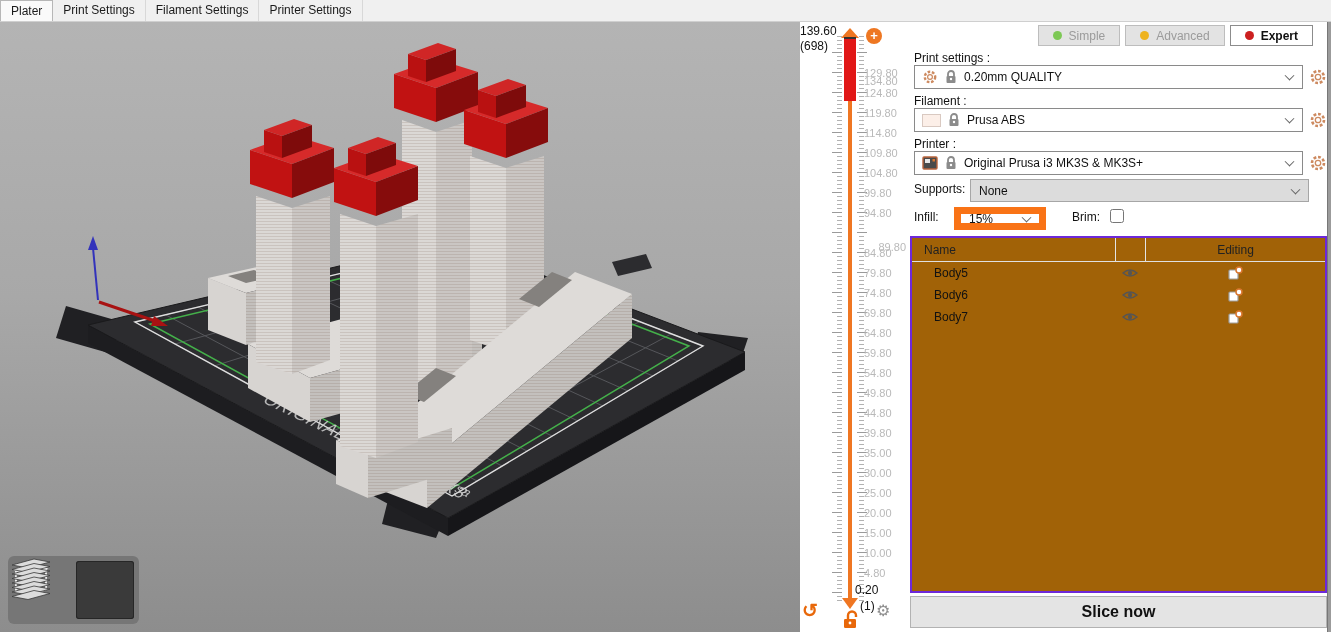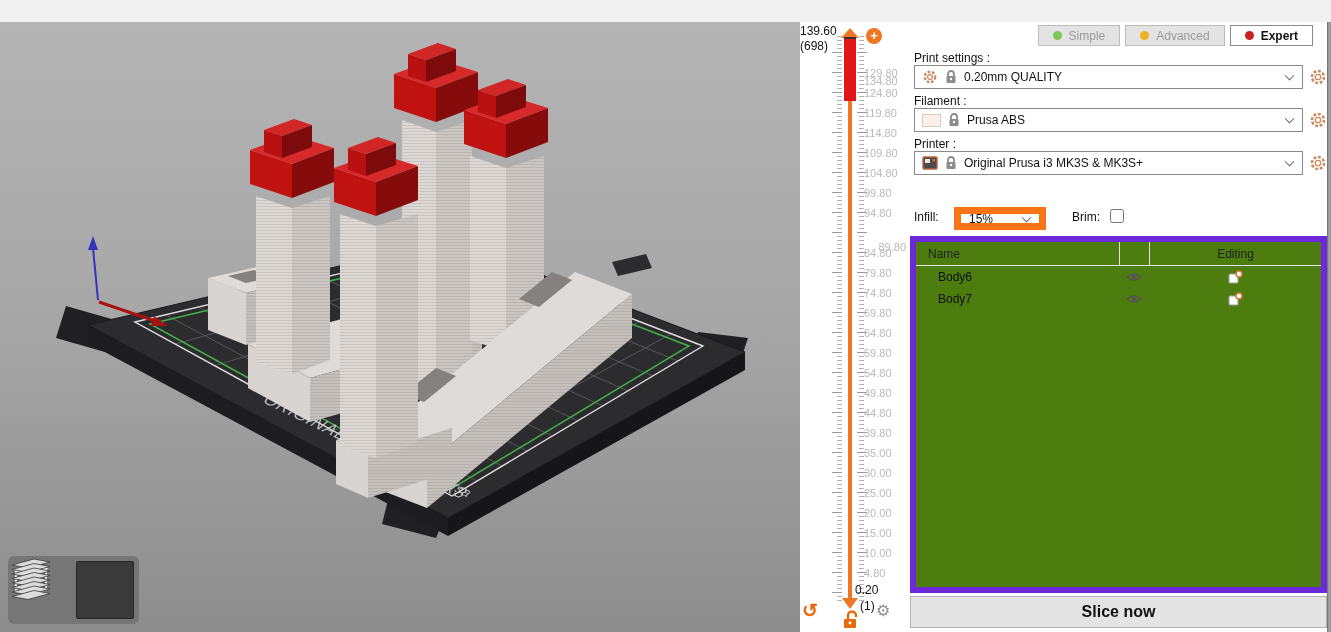--- a/index.html
+++ b/index.html
@@ -57,38 +57,44 @@
   .chev { position:absolute; right:9px; top:50%; width:7px; height:7px; border-right:1.6px solid #666; border-bottom:1.6px solid #666; transform:translateY(-70%) rotate(45deg); }
   .gearbtn { position:absolute; left:399px; width:18px; height:18px; }
 
   .supports-row { position:absolute; left:4px; top:160px; width:399px; height:22px; }
   .supports-combo { position:absolute; left:56px; top:-3px; width:339px; height:23px; background:#dcdcdc; border:1px solid #a6a6a6; display:flex; align-items:center; padding:0 24px 0 8px; }
   .infill-row { position:absolute; left:4px; top:188px; width:399px; height:22px; }
   .infill-combo { position:absolute; left:40px; top:-3px; width:92px; height:23px; background:#fff; border:7px solid #f97316; display:flex; align-items:center; padding:0 22px 0 8px; }
   .brim-label { position:absolute; left:158px; top:0px; }
   .brim-check { position:absolute; left:196px; top:-1px; width:14px; height:14px; accent-color:#444; }
 
-  .objtable { position:absolute; left:0px; top:214px; width:417px; height:357px; border:6px solid #6d28d9; background:#4d7c0f; }
+  .objtable { position:absolute; left:0px; top:214px; width:417px; height:357px; border:2px solid #6d28d9; background:#a16207; }
   .thead { display:flex; height:24px; border-bottom:1px solid #e0e0e0; align-items:center; font-size:12px; color:#222; }
   .th-name { width:203px; padding-left:12px; }
   .th-eye { width:30px; border-left:1px solid #e4e4e4; height:100%; }
   .th-edit { flex:1; text-align:center; border-left:1px solid #e4e4e4; height:100%; line-height:24px; }
   .trow { display:flex; height:22px; align-items:center; font-size:12px; color:#111; }
   .tname { width:203px; padding-left:22px; }
   .teye { width:30px; display:flex; justify-content:center; }
   .tedit { flex:1; display:flex; justify-content:center; }
 
   .slicebar { position:absolute; left:0px; top:574px; width:417px; height:32px; }
   .slicebtn { width:100%; height:100%; background:#e4e4e4; border:1px solid #b2b2b2; font-size:16px; font-weight:bold; color:#111; font-family:"Liberation Sans",sans-serif; }
 </style>
 </head>
 <body>
 
 <div class="app">
 
+  <div class="tabbar" id="tabbar">
+      <div class="tab active">Plater</div>
+      <div class="tab">Print Settings</div>
+      <div class="tab">Filament Settings</div>
+      <div class="tab">Printer Settings</div>
+    </div>
 
   <div class="viewport">
     <svg width="800" height="610" viewBox="0 0 800 610">
       <defs>
         <pattern id="lay" width="6" height="3" patternUnits="userSpaceOnUse">
           <path d="M0 1.5 H6" stroke="rgba(110,85,70,0.16)" stroke-width="1"></path>
         </pattern>
       </defs>
 
       <g>
@@ -360,38 +366,60 @@
           <circle cx="6" cy="9" r="1.2" fill="#fff"></circle>
       </svg>
       <span class="ctext">Original Prusa i3 MK3S &amp; MK3S+</span>
       <span class="chev"></span>
     </div>
     <svg class="gearbtn" style="top:132px;" viewBox="0 0 18 18">
       <circle cx="9" cy="9" r="6" fill="none" stroke="#cd8a60" stroke-width="2.6" stroke-dasharray="2.8 1.8"></circle>
       <circle cx="9" cy="9" r="2.7" fill="#fff" stroke="#cd8a60" stroke-width="1.3"></circle>
     </svg>
 
+    <div class="supports-row">
+      <span>Supports:</span>
+      <div class="supports-combo">
+        <span class="ctext">None</span>
+        <span class="chev"></span>
+      </div>
+    </div>
 
     <div class="infill-row">
       <span>Infill:</span>
       <div class="infill-combo">
         <span class="ctext">15%</span>
         <span class="chev"></span>
       </div>
       <span class="brim-label">Brim:</span>
       <input type="checkbox" class="brim-check" style="">
     </div>
 
     <div class="objtable">
       <div class="thead">
         <span class="th-name">Name</span>
         <span class="th-eye"></span>
         <span class="th-edit">Editing</span>
       </div>
       <div id="rows">
+  <div class="trow">
+    <span class="tname">Body5</span>
+    <span class="teye">
+      <svg width="16" height="12" viewBox="0 0 16 12">
+                <path d="M1 6 Q8 0 15 6 Q8 12 1 6 Z" fill="none" stroke="#555" stroke-width="1.4"></path>
+                <circle cx="8" cy="6" r="2.2" fill="#555"></circle>
+              </svg>
+    </span>
+    <span class="tedit">
+      <svg width="15" height="15" viewBox="0 0 15 15">
+                <rect x="1" y="4" width="9" height="9" rx="1" fill="#fff" stroke="#a0a0a0" stroke-width="1.2"></rect>
+                <circle cx="11" cy="4" r="3" fill="#fff" stroke="#d9772f" stroke-width="1.5"></circle>
+              </svg>
+    </span>
+  </div>
 
   <div class="trow">
     <span class="tname">Body6</span>
     <span class="teye">
       <svg width="16" height="12" viewBox="0 0 16 12">
                 <path d="M1 6 Q8 0 15 6 Q8 12 1 6 Z" fill="none" stroke="#555" stroke-width="1.4"></path>
                 <circle cx="8" cy="6" r="2.2" fill="#555"></circle>
               </svg>
     </span>
     <span class="tedit">

